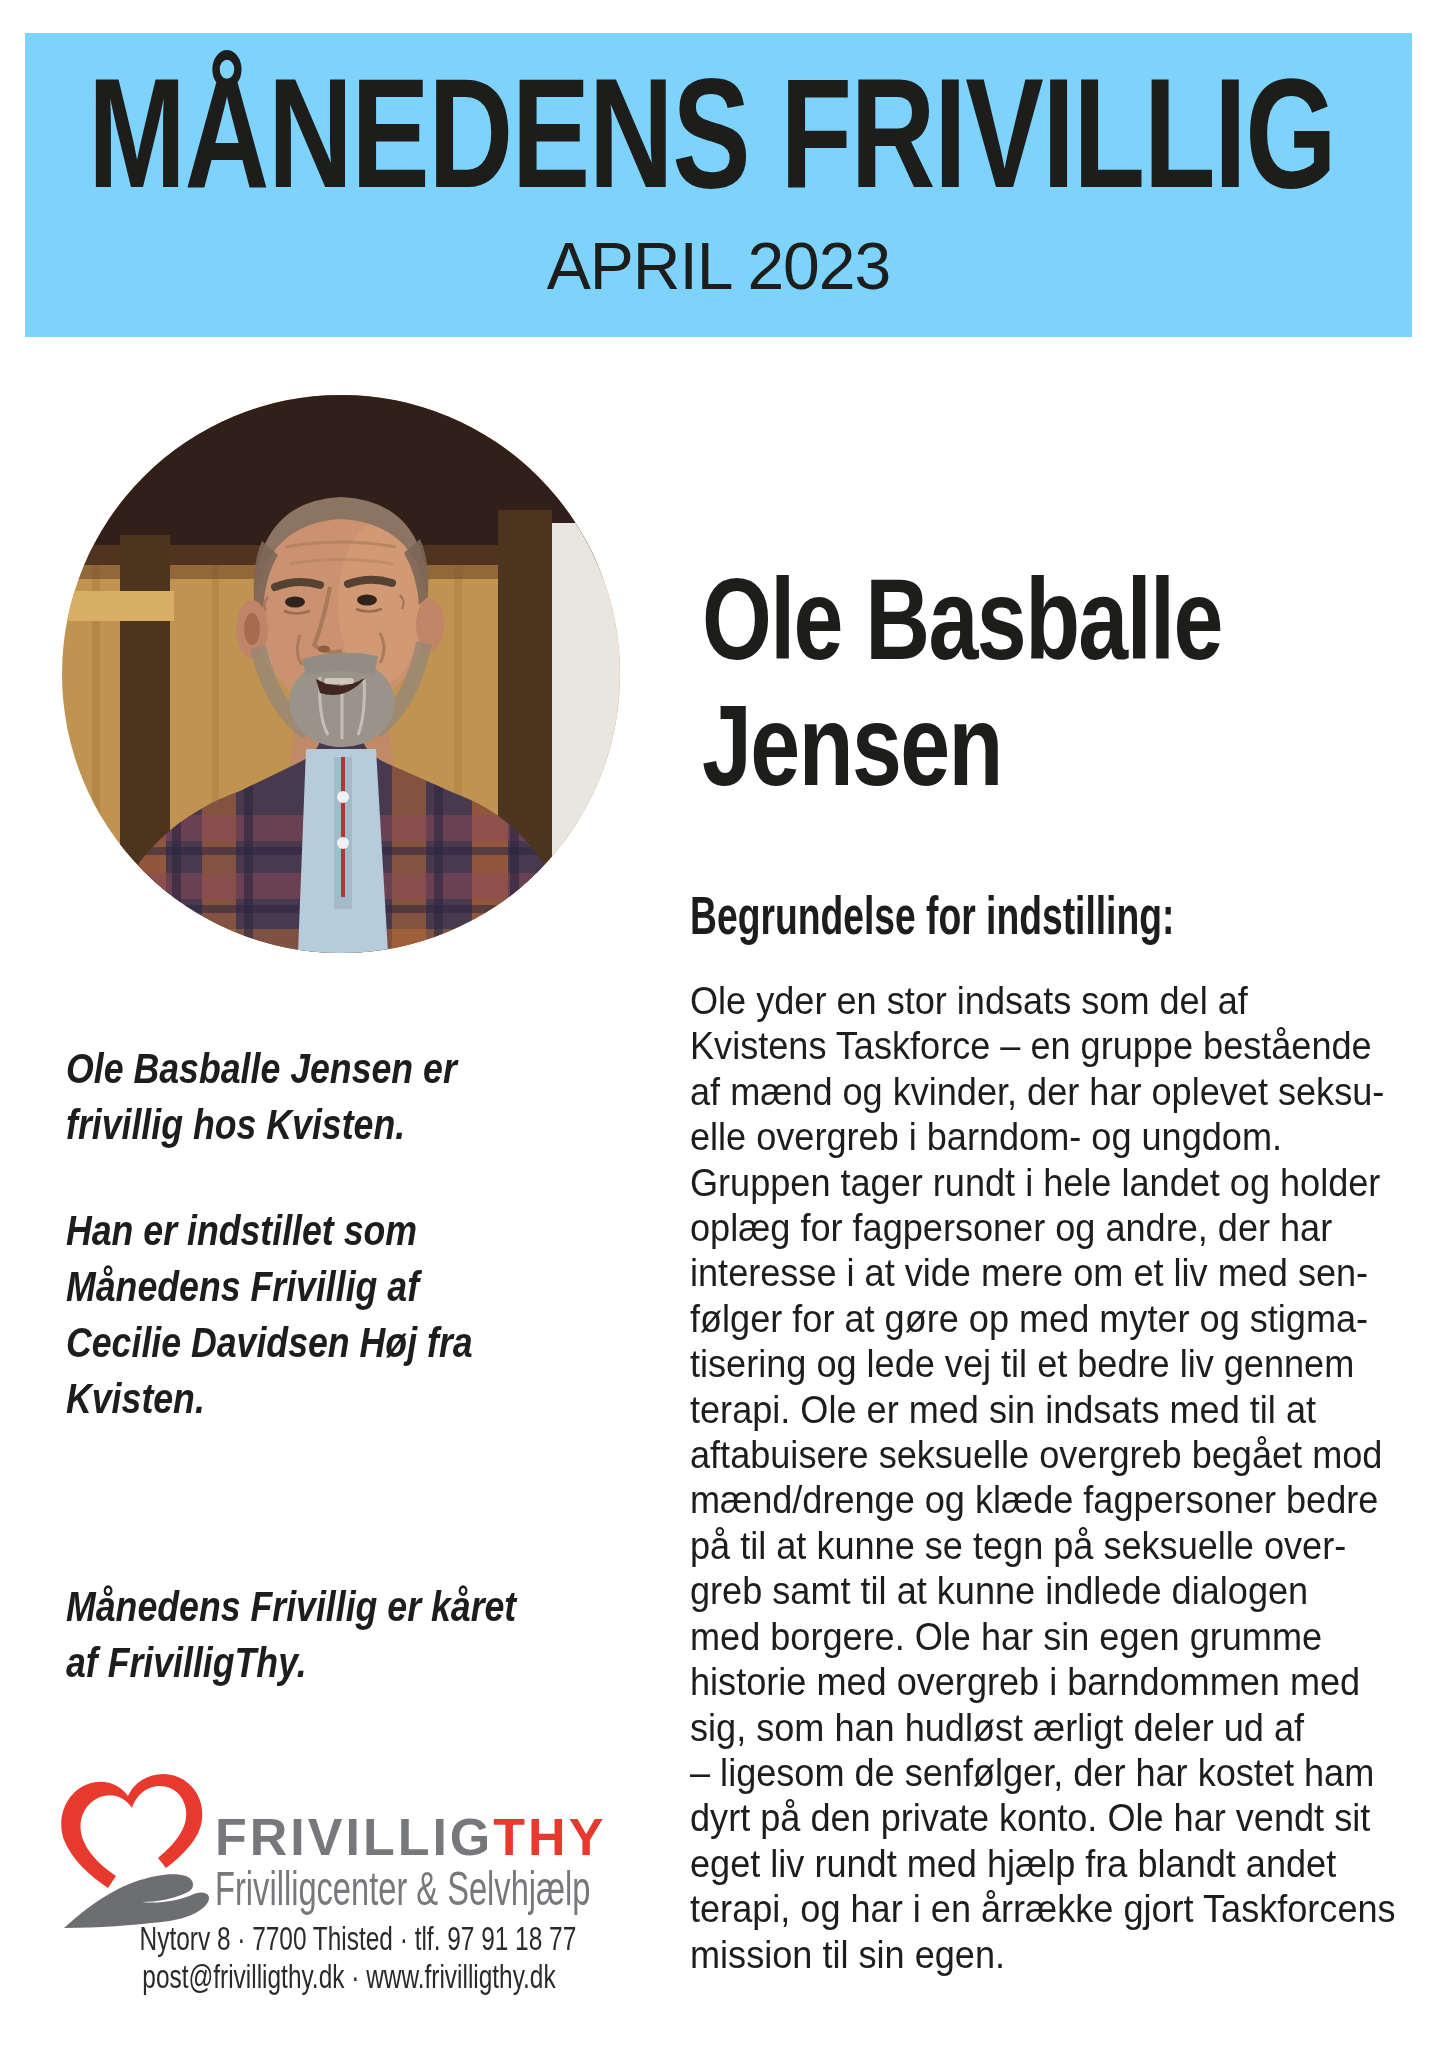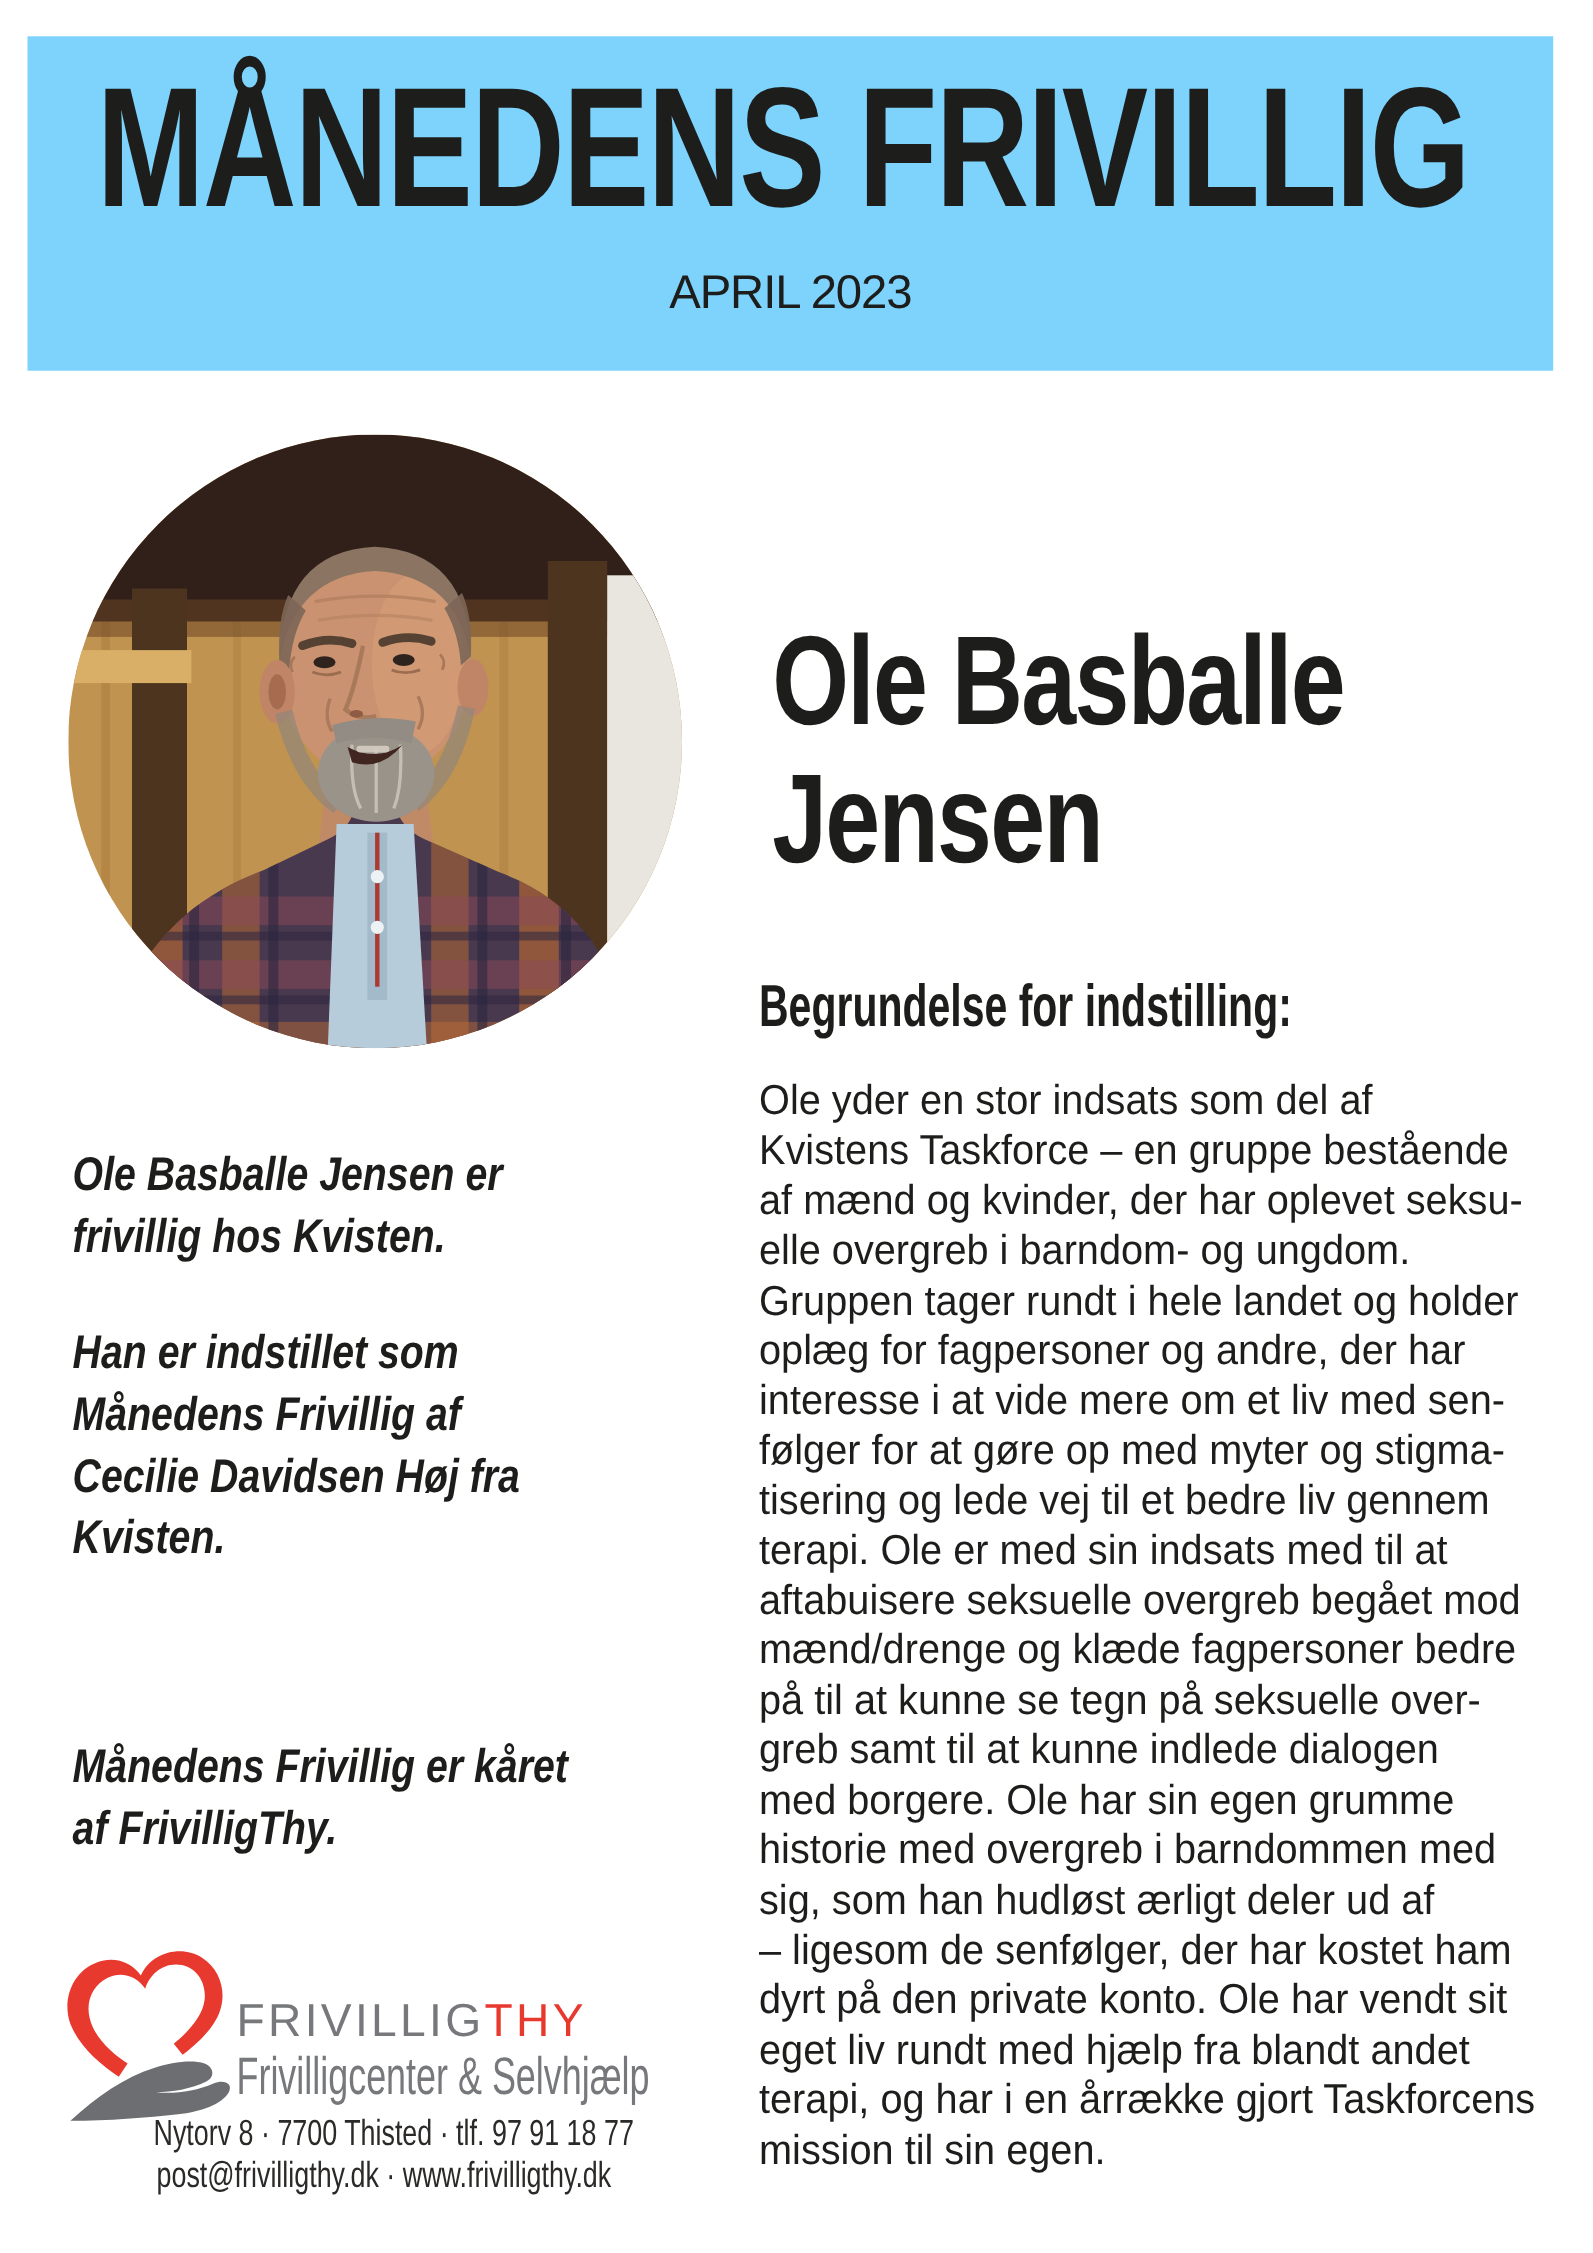--- a/index.html
+++ b/index.html
@@ -8,21 +8,21 @@
     font-family:"Liberation Sans","DejaVu Sans",sans-serif;color:#1d1d1b;overflow:hidden;
   }
   
   .banner{position:absolute;left:25px;top:33px;width:1387px;height:304px;background:#7dd3fc;}
   .banner-title{
     position:absolute;left:63px;top:23px;font-size:155px;line-height:155px;font-weight:bold;
     letter-spacing:-2px;white-space:nowrap;transform:scaleX(0.759);transform-origin:0 0;color:#1d1d1b;
   }
   .banner-subtitle{
     position:absolute;left:0;top:200px;width:100%;text-align:center;
-    font-size:43px;line-height:66px;font-weight:400;letter-spacing:-1px;color:#1d1d1b;
+    font-size:66px;line-height:66px;font-weight:400;letter-spacing:-1px;color:#1d1d1b;
   }
   
   .photo{position:absolute;left:62px;top:395px;width:558px;height:558px;border-radius:50%;overflow:hidden;}
   .photo svg{display:block;width:100%;height:100%;}
   
   .name-heading{
     position:absolute;left:702px;top:556px;font-size:115px;line-height:126px;font-weight:bold;
     letter-spacing:-2px;transform:scaleX(0.78);transform-origin:0 0;
   }
   .name-heading div{white-space:nowrap;}
@@ -41,21 +41,21 @@
     transform:scaleX(0.83);transform-origin:0 0;
   }
   .intro .tline{white-space:nowrap;}
   #intro-block-1{top:1040px;}
   #intro-block-2{top:1202px;}
   #intro-block-3{top:1578px;}
   
   .brand-mark{position:absolute;left:54px;top:1768px;width:168px;height:172px;}
   .brand-mark svg{display:block;width:100%;height:100%;}
   .brand-text{
-    position:absolute;left:215px;top:1810px;font-size:42px;line-height:54px;font-weight:normal;
+    position:absolute;left:215px;top:1810px;font-size:52px;line-height:54px;font-weight:bold;
     letter-spacing:3px;white-space:nowrap;text-align:right;
   }
   .brand-gray{color:#77787b;}
   .brand-red{color:#e8392f;}
   .tagline{
     position:absolute;left:215px;top:1864px;font-size:48px;line-height:50px;color:#77787b;
     white-space:nowrap;transform:scaleX(0.68);transform-origin:0 0;font-weight:400;
   }
   .address{
     position:absolute;left:66px;top:1920px;width:566px;text-align:center;

